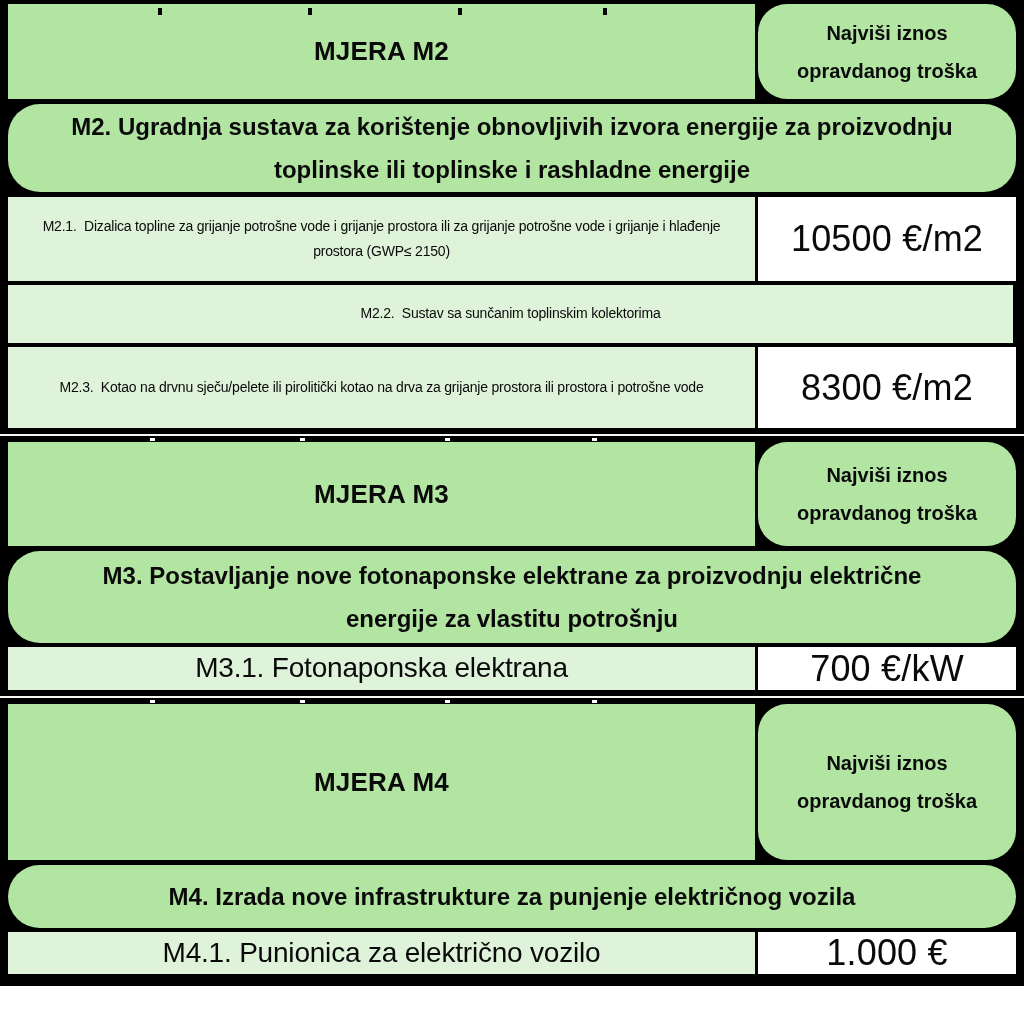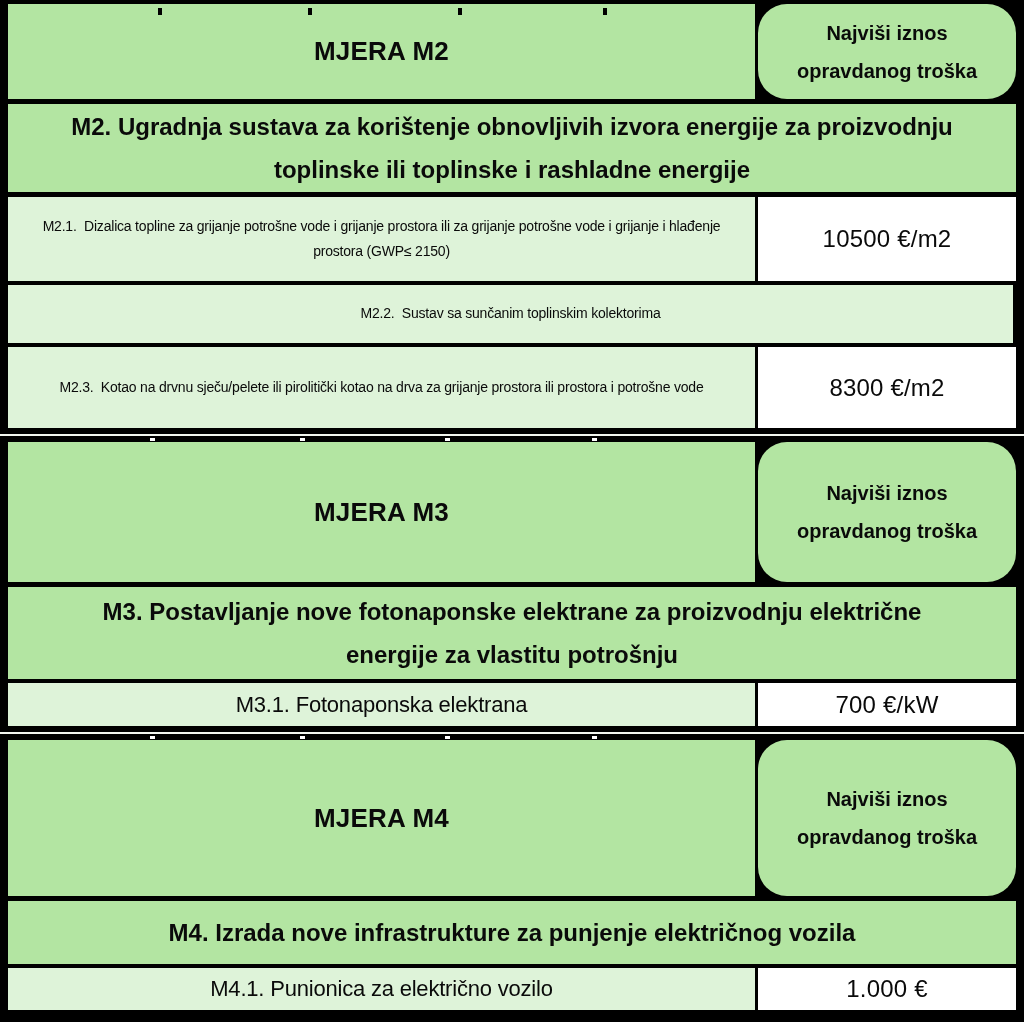--- a/index.html
+++ b/index.html
@@ -21,36 +21,36 @@
   .tr { display: flex; width: 100%; overflow: hidden; }
   .tr + .tr.b5 { border-top: 5px solid var(--border, #000); }
   .tr + .tr.b4 { border-top: 4px solid var(--border, #000); }
   .td {
     box-sizing: border-box;
     display: flex; flex-direction: column; justify-content: center;
     overflow: hidden;
   }
   .td.left { flex: 1 1 auto; border-right: 3px solid var(--border, #000); }
   .td.right { flex: 0 0 258px; width: 258px; }
-  .td.full { flex: 1 1 100%; }
+  .td.full { flex: 1 1 100%; border-radius: 32px; }
 
   .bg-head { background: var(--header_green, #b5e7a3); }
   .bg-row  { background: var(--row_green, #def3d9); }
   .bg-val  { background: var(--cell_white, #ffffff); }
 
   .title-cell { align-items: center; text-align: center;
     font-size: 26px; font-weight: bold; letter-spacing: 0.2px; }
   .cost-hdr { align-items: center; text-align: center;
     font-size: 20px; font-weight: bold; line-height: 1.9; padding: 0 20px; border-radius: 29px; }
   .subhead { align-items: center; text-align: center;
     font-size: 24px; font-weight: bold; line-height: 1.8; padding: 0 14px; }
   .lbl { font-size: 14px; line-height: 1.8; letter-spacing: -0.2px;
     padding: 4px 10px; white-space: pre-wrap; text-align: center; }
-  .lbl.center { text-align: center; font-size: 22px; }
-  .val { align-items: center; text-align: right; font-size: 24px; letter-spacing: 0.2px; }
+  .lbl.center { text-align: center; font-size: 28px; }
+  .val { align-items: center; text-align: right; font-size: 36px; letter-spacing: 0.2px; }
 
   .divider { position: relative; width: 1024px; height: 14px; background: var(--border, #000); }
   .divider .white-line { position: absolute; left: 0; top: 6px; width: 100%; height: 2px;
     background: #f2f6ef; }
   .wtick { position: absolute; top: 10px; width: 5px; height: 3px; background: #ffffff; }
   .btick { position: absolute; top: 4px; width: 4px; height: 7px; background: var(--border, #000); }
   .tbl.last { border-bottom: 12px solid var(--border, #000); }
 </style>
 </head>
 <body>
@@ -92,21 +92,21 @@
 
   <div class="divider">
     <div class="white-line"></div>
     <span class="wtick" style="left:150px"></span>
     <span class="wtick" style="left:300px"></span>
     <span class="wtick" style="left:445px"></span>
     <span class="wtick" style="left:592px"></span>
   </div>
 
   <div class="tbl">
-    <div class="tr" style="height:140px">
+    <div class="tr" style="height:104px">
       <div class="td left bg-head title-cell">MJERA M3</div>
       <div class="td right bg-head cost-hdr">Najviši iznos opravdanog troška</div>
     </div>
 
     <div class="tr b5" style="height:92px">
       <div class="td full bg-head subhead">
         <div>M3. Postavljanje nove fotonaponske elektrane za proizvodnju električne</div>
         <div>energije za vlastitu potrošnju</div>
       </div>
     </div>

